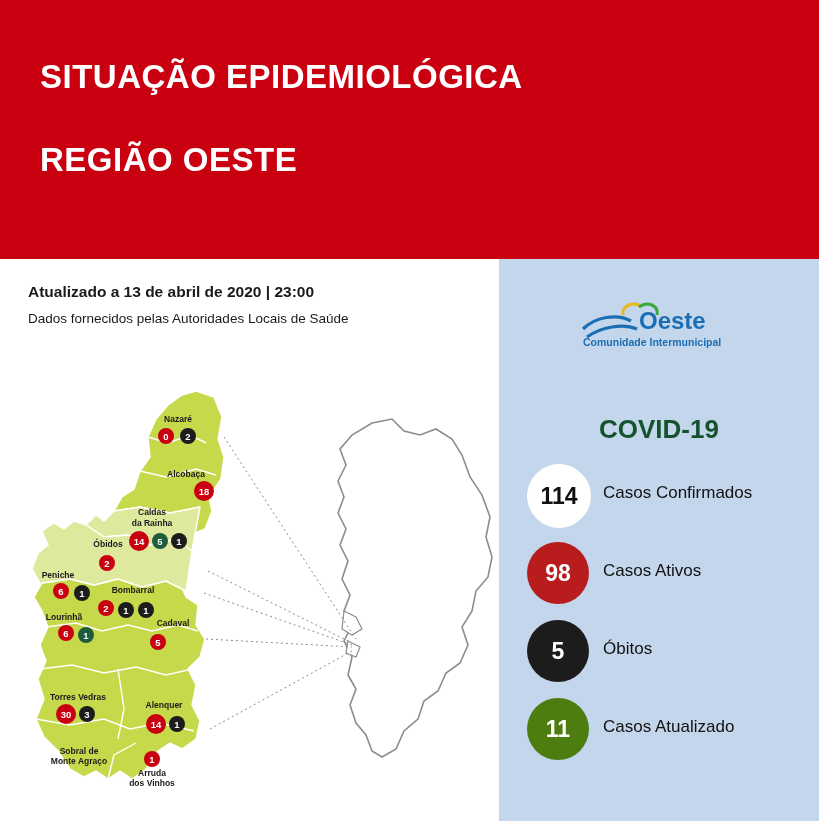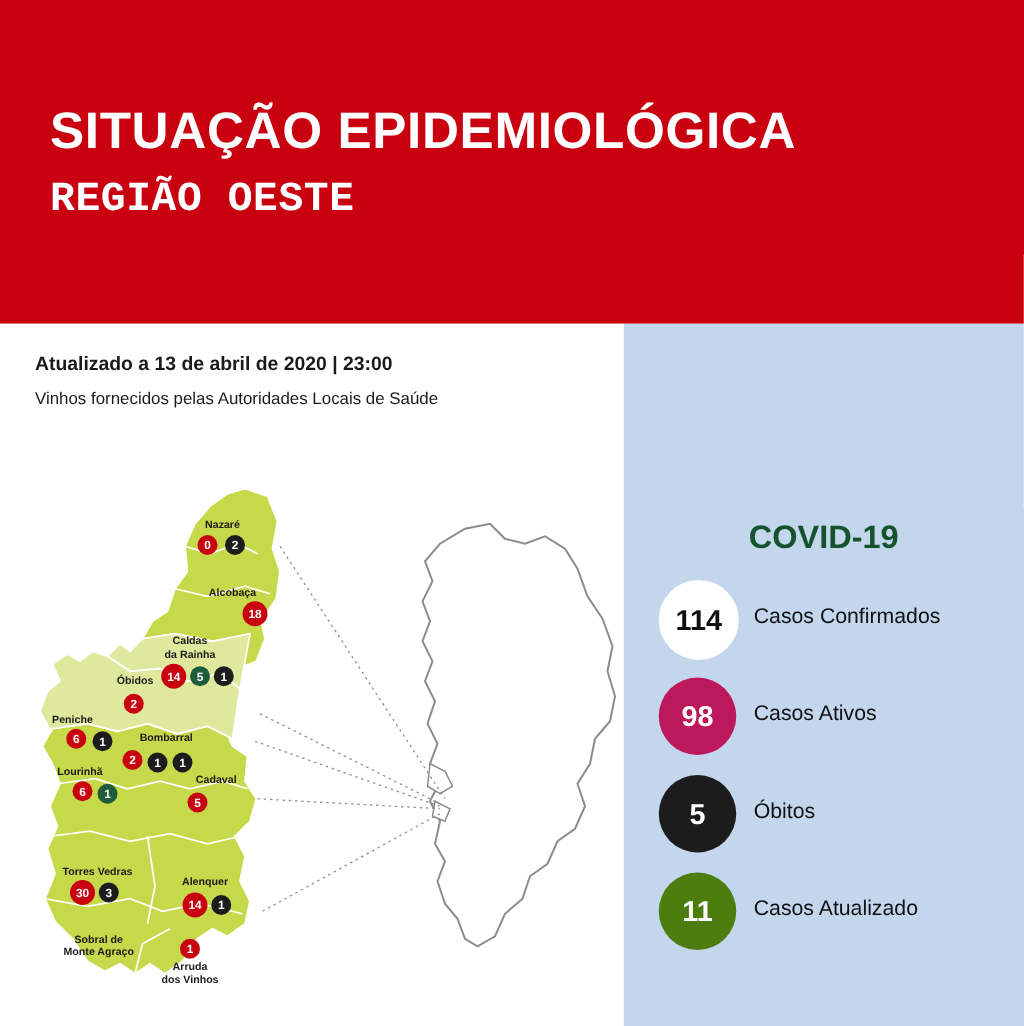--- a/index.html
+++ b/index.html
@@ -23,37 +23,36 @@
   .header {
     position: absolute;
     left: 0; top: 0;
     width: 819px;
     height: 259px;
     background: #c8000f;
   }
   .header-title {
     position: absolute;
     left: 40px;
-    top: 84px;
+    top: 60px;
     color: #ffffff;
-    font-size: 41px;
+    font-size: 33px;
     font-weight: bold;
     letter-spacing: 0.5px;
     line-height: 1.0;
   }
   .header-subtitle {
     position: absolute;
     left: 40px;
     top: 143px;
     color: #ffffff;
     font-size: 33px;
     font-weight: bold;
     letter-spacing: 0.5px;
     line-height: 1.0;
-    font-family: Liberation Mono, monospace;
   }
   
   .left-panel {
     position: absolute;
     left: 0; top: 259px;
     width: 499px;
     height: 562px;
     background: #ffffff;
   }
   .updated-line {
@@ -156,21 +155,21 @@
 
 <div class="page">
 
   <div class="header">
     <div class="header-title">SITUAÇÃO EPIDEMIOLÓGICA</div>
     <div class="header-subtitle">REGIÃO OESTE</div>
   </div>
 
   <div class="left-panel">
     <div class="updated-line">Atualizado a 13 de abril de 2020 | 23:00</div>
-    <div class="source-line">Vinhos fornecidos pelas Autoridades Locais de Saúde</div>
+    <div class="source-line">Dados fornecidos pelas Autoridades Locais de Saúde</div>
 
     <div class="map-area">
       <svg width="499" height="482" viewBox="0 0 499 482" xmlns="http://www.w3.org/2000/svg">
 
         <g>
           <path d="M196 52 L214 58 L222 78 L218 100 L224 118 L221 140 L209 158
                    L212 172 L205 190 L190 196 L192 212 L180 222 L178 240
                    L186 258 L198 266 L196 286 L205 300 L200 318 L188 330
                    L196 346 L192 366 L200 382 L196 400 L182 410 L170 404
                    L158 412 L146 430 L132 440 L120 432 L108 440 L96 432
@@ -277,29 +276,39 @@
             <circle cx="152" cy="420" r="8" fill="#c8000f"></circle>
             <text x="152" y="423.5" text-anchor="middle" class="mnum" fill="#ffffff">1</text>
             <text x="152" y="447" text-anchor="middle" class="mlabel">dos Vinhos</text>
           </g>
       </svg>
     </div>
   </div>
 
   <div class="right-panel">
 
+    <div class="logo-wrap">
+      <svg width="165" height="55" viewBox="0 0 165 55" xmlns="http://www.w3.org/2000/svg">
+        <path d="M6 30 C18 18, 40 14, 54 22" fill="none" stroke="#1a6fb4" stroke-width="3.2"></path>
+        <path d="M10 38 C24 28, 46 24, 60 30" fill="none" stroke="#1a6fb4" stroke-width="3.2"></path>
+        <path d="M46 16 C44 6, 58 2, 64 8" fill="none" stroke="#e8b81c" stroke-width="3"></path>
+        <path d="M62 8 C70 2, 82 6, 80 16" fill="none" stroke="#3aa83a" stroke-width="3"></path>
+        <text x="62" y="30" font-family="Liberation Sans, sans-serif" font-size="24" font-weight="bold" fill="#1a6fb4" id="logo-name-text">Oeste</text>
+        <text x="6" y="47" font-family="Liberation Sans, sans-serif" font-size="10.5" font-weight="bold" fill="#1a6fb4" id="logo-tagline-text">Comunidade Intermunicipal</text>
+      </svg>
+    </div>
 
     <div class="covid-title">COVID-19</div>
 
     <div class="stat-row" id="stat-0">
       <div class="circle" style="background: rgb(255, 255, 255); color: rgb(17, 17, 17); border: 1px solid rgb(255, 255, 255);">114</div>
       <div class="stat-label">Casos Confirmados</div>
     </div>
     <div class="stat-row" id="stat-1">
-      <div class="circle" style="background: #be185d; color: rgb(255, 255, 255);">98</div>
+      <div class="circle" style="background: #b91c1c; color: rgb(255, 255, 255);">98</div>
       <div class="stat-label">Casos Ativos</div>
     </div>
     <div class="stat-row" id="stat-2">
       <div class="circle" style="background: rgb(28, 28, 28); color: rgb(255, 255, 255);">5</div>
       <div class="stat-label">Óbitos</div>
     </div>
     <div class="stat-row" id="stat-3">
       <div class="circle" style="background: #4d7c0f; color: rgb(255, 255, 255);">11</div>
       <div class="stat-label">Casos Atualizado</div>
     </div>

